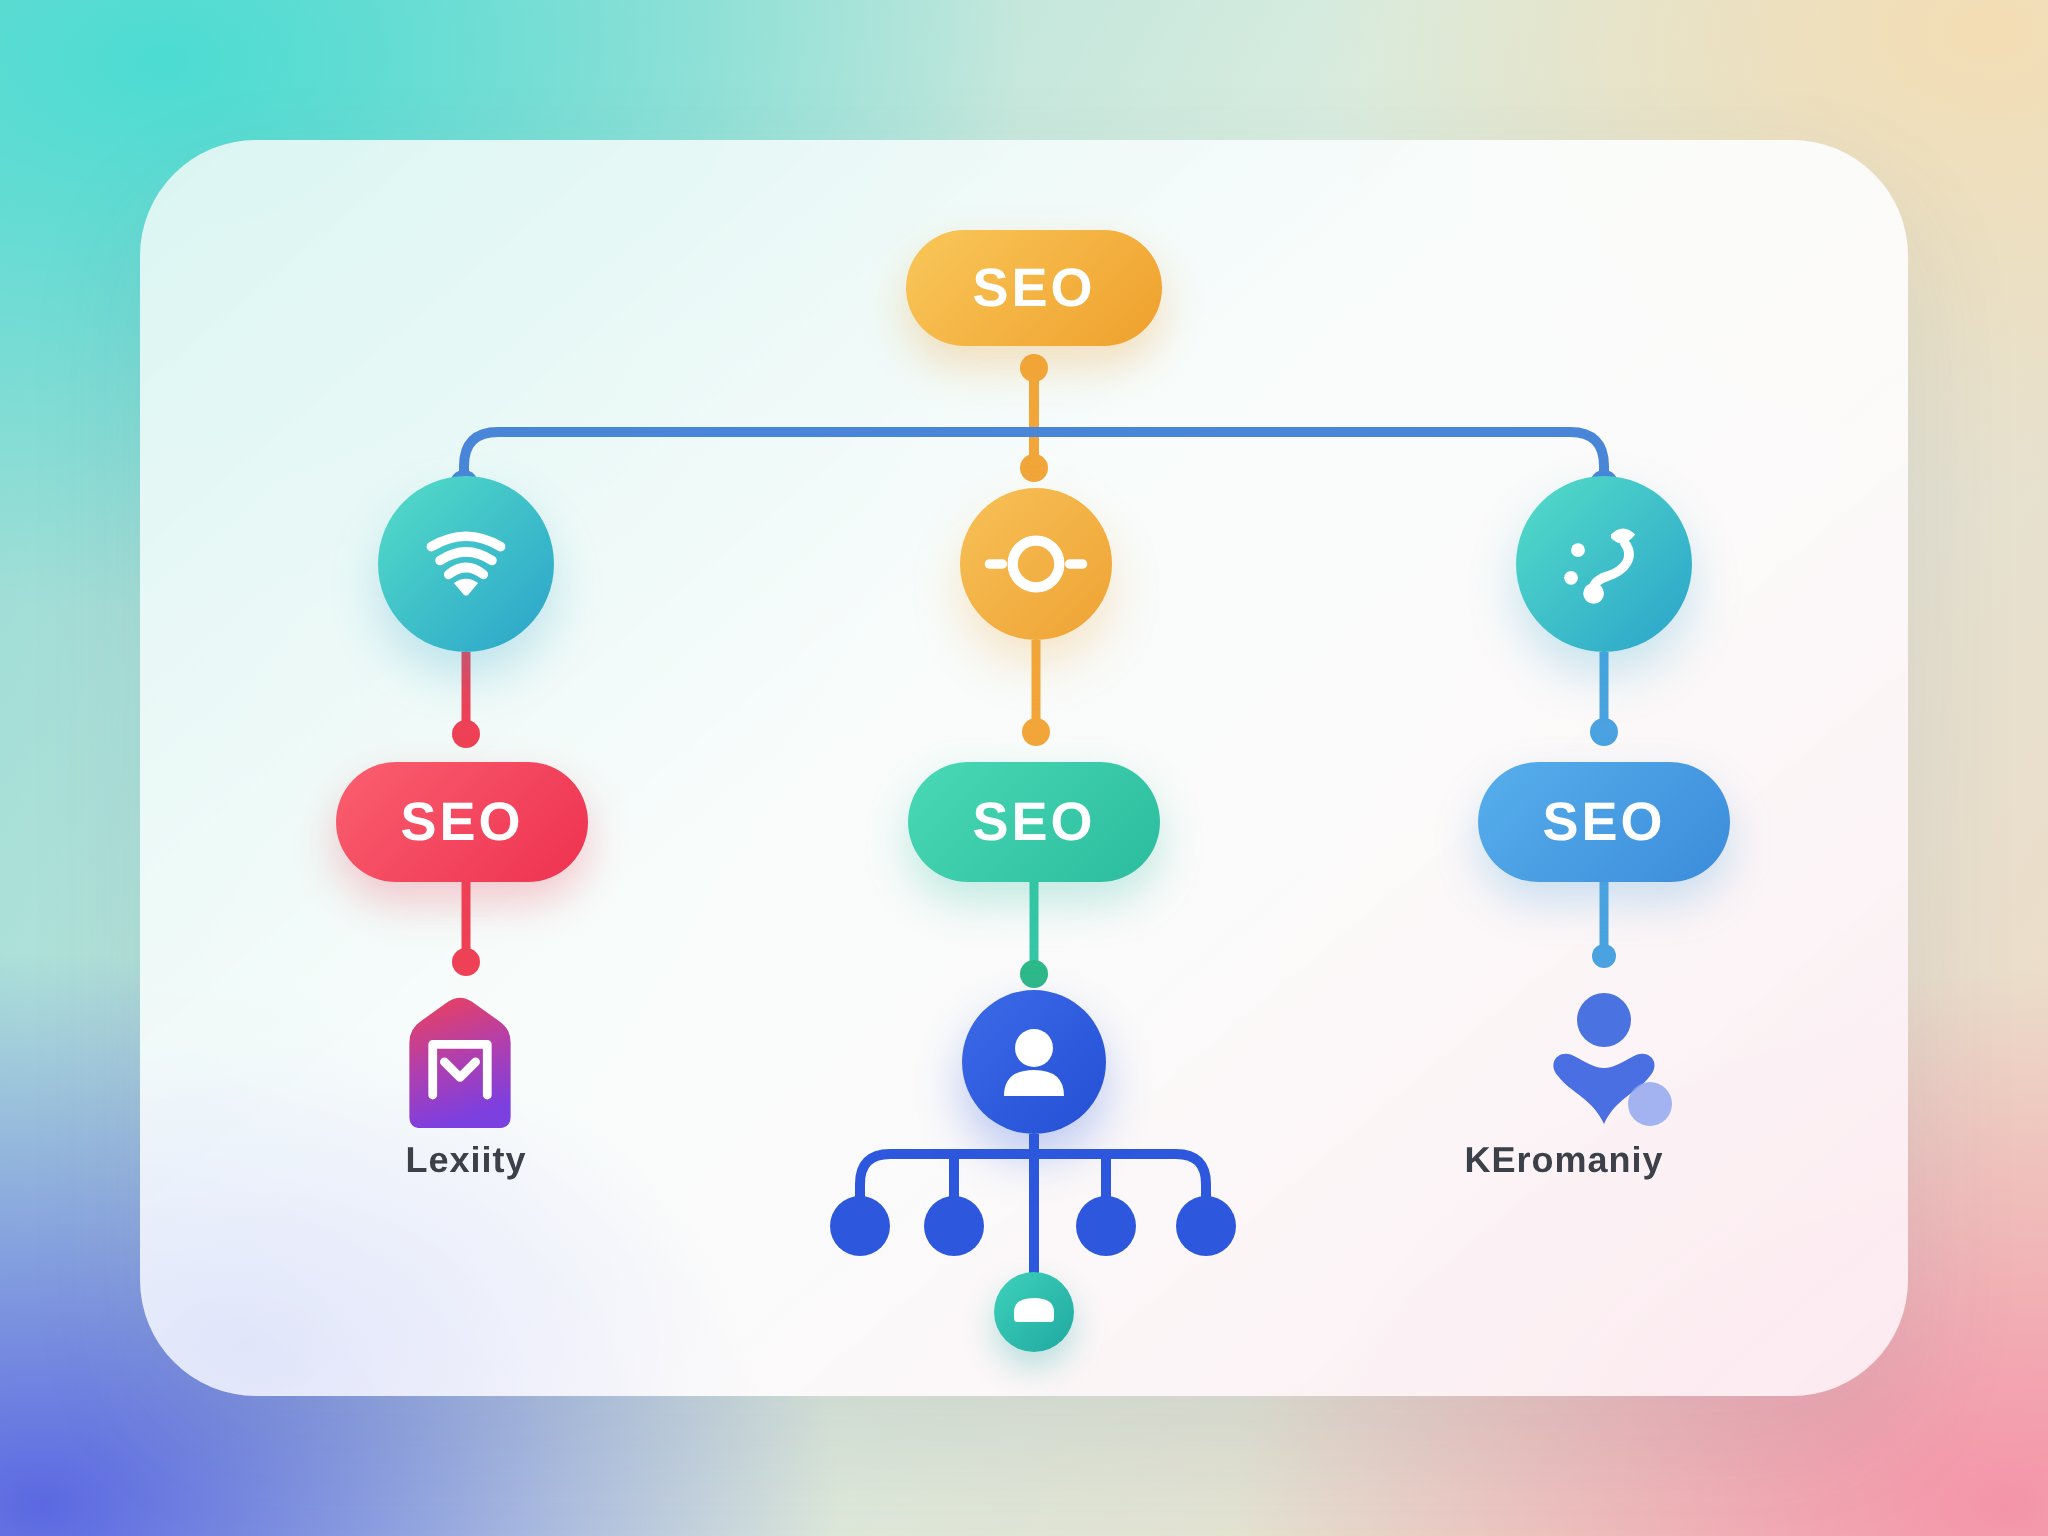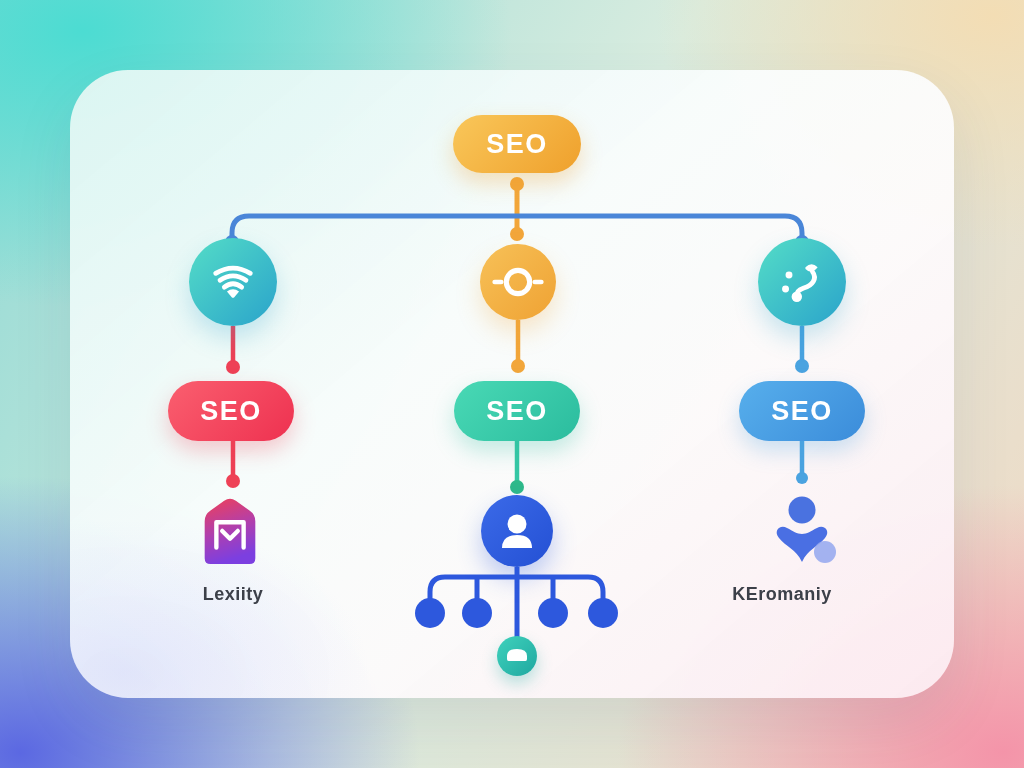--- a/index.html
+++ b/index.html
@@ -34,21 +34,21 @@
   .c-mid  {left:480px;top:244px;width:76px;height:76px;background:linear-gradient(135deg,#f7c158,#efa233);box-shadow:0 12px 24px rgba(239,162,51,0.25);}
   .c-right{left:758px;top:238px;width:88px;height:88px;background:linear-gradient(135deg,#54ddc7,#2aa3cb);box-shadow:0 12px 24px rgba(42,163,203,0.25);}
   .c-person{left:481px;top:495px;width:72px;height:72px;background:linear-gradient(135deg,#3b6ae8,#2450d4);box-shadow:0 12px 24px rgba(45,88,221,0.30);}
   .c-leaf {left:497px;top:636px;width:40px;height:40px;background:linear-gradient(135deg,#3fd2bc,#1fa8a0);box-shadow:0 8px 16px rgba(31,168,160,0.30);}
   .icon-badge{
     position:absolute;left:194px;top:492px;width:72px;height:74px;
   }
   .care-badge{position:absolute;left:760px;top:488px;width:84px;height:92px;}
   .caption{
     position:absolute;width:160px;text-align:center;color:#3c4049;
-    font-weight:bold;font-size:18px;letter-spacing:0.5px;margin-top:14px;
+    font-weight:bold;font-size:18px;letter-spacing:0.5px;
   }
   .cap-left {left:153px;top:570px;}
   .cap-right{left:702px;top:570px;}
   #wires{position:absolute;left:0;top:0;width:1024px;height:768px;}
 </style>
 </head>
 <body>
 
 <div id="canvas">
   <div id="card"></div>

